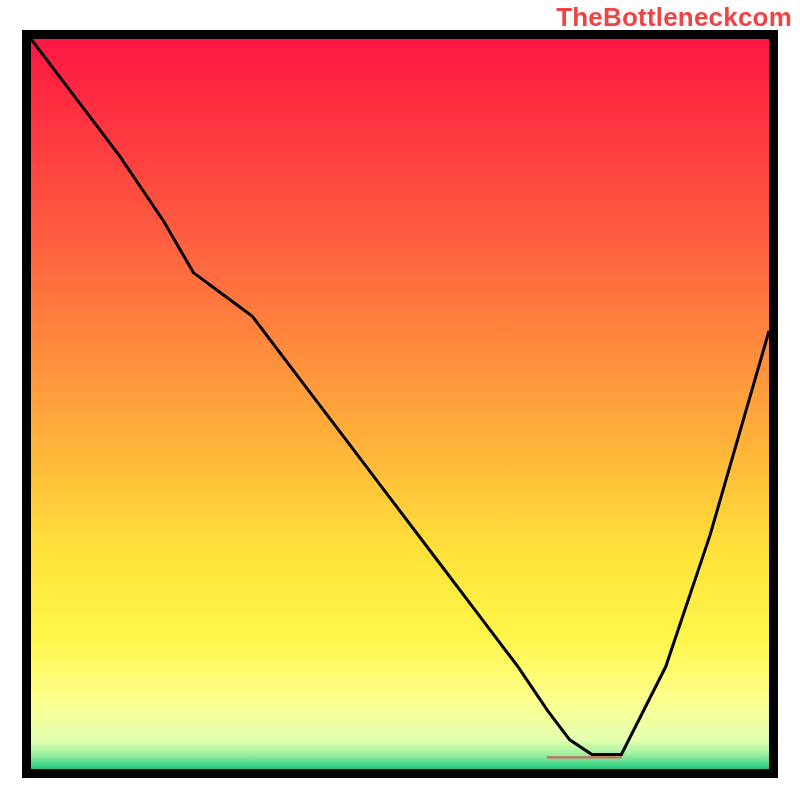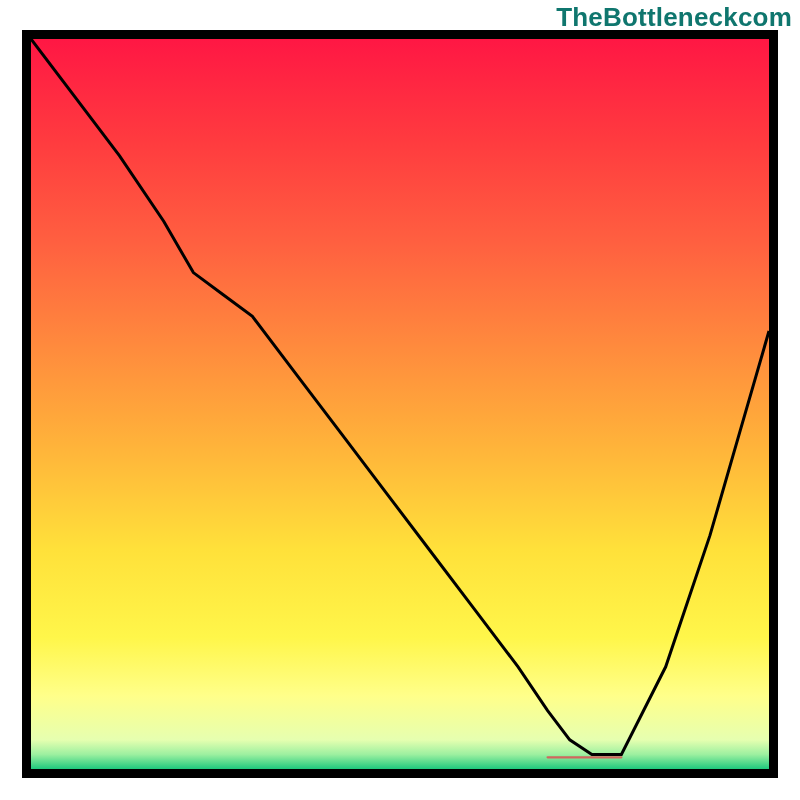--- a/index.html
+++ b/index.html
@@ -15,21 +15,21 @@
     position: relative;
     width: 800px;
     height: 800px;
   }
   .watermark {
     position: absolute;
     top: 2px;
     right: 8px;
     font-size: 26px;
     font-weight: 600;
-    color: #0f766e;
+    color: #ef4444;
     letter-spacing: 0.2px;
     user-select: none;
   }
   .plot-frame {
     position: absolute;
     left: 22px;
     top: 30px;
     width: 756px;
     height: 748px;
     border: 9px solid #000;

